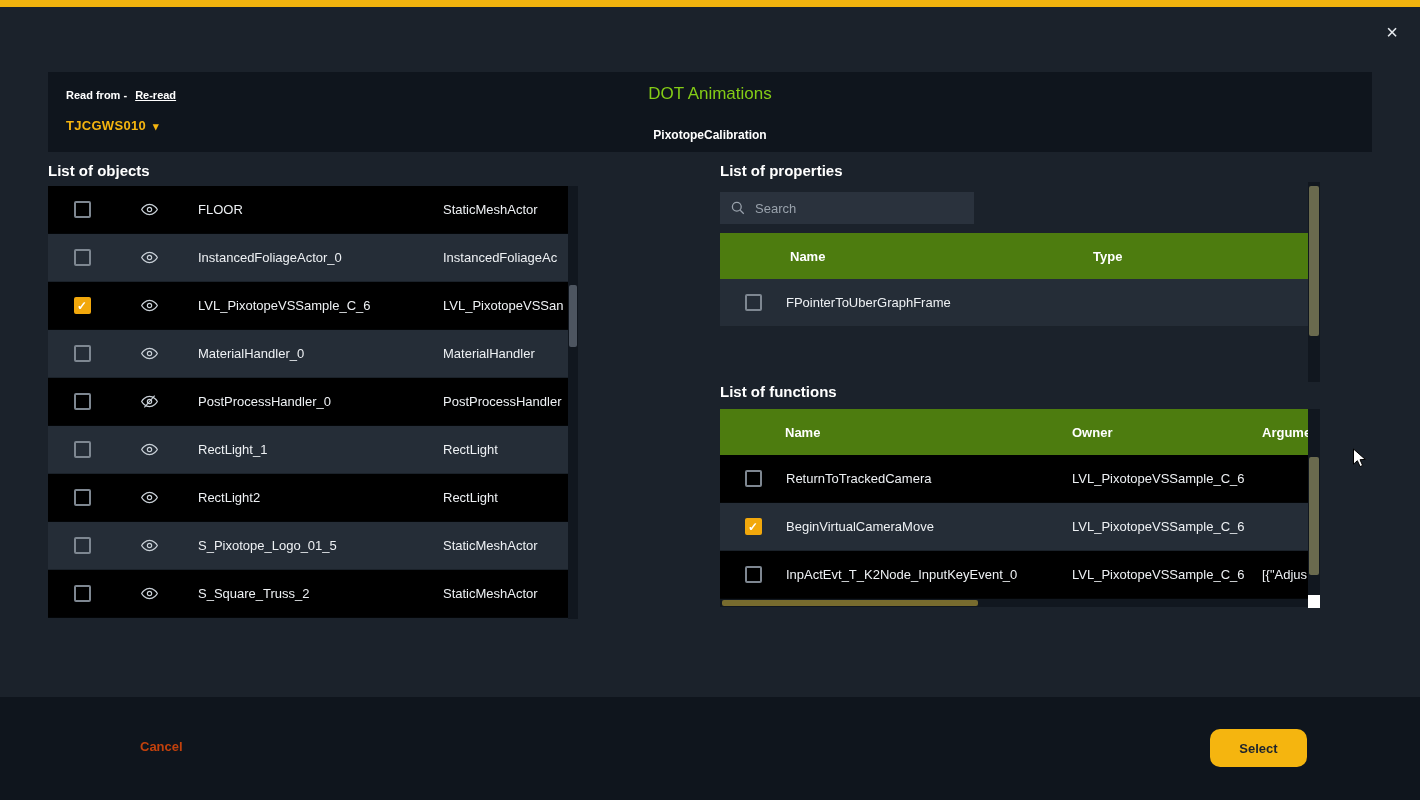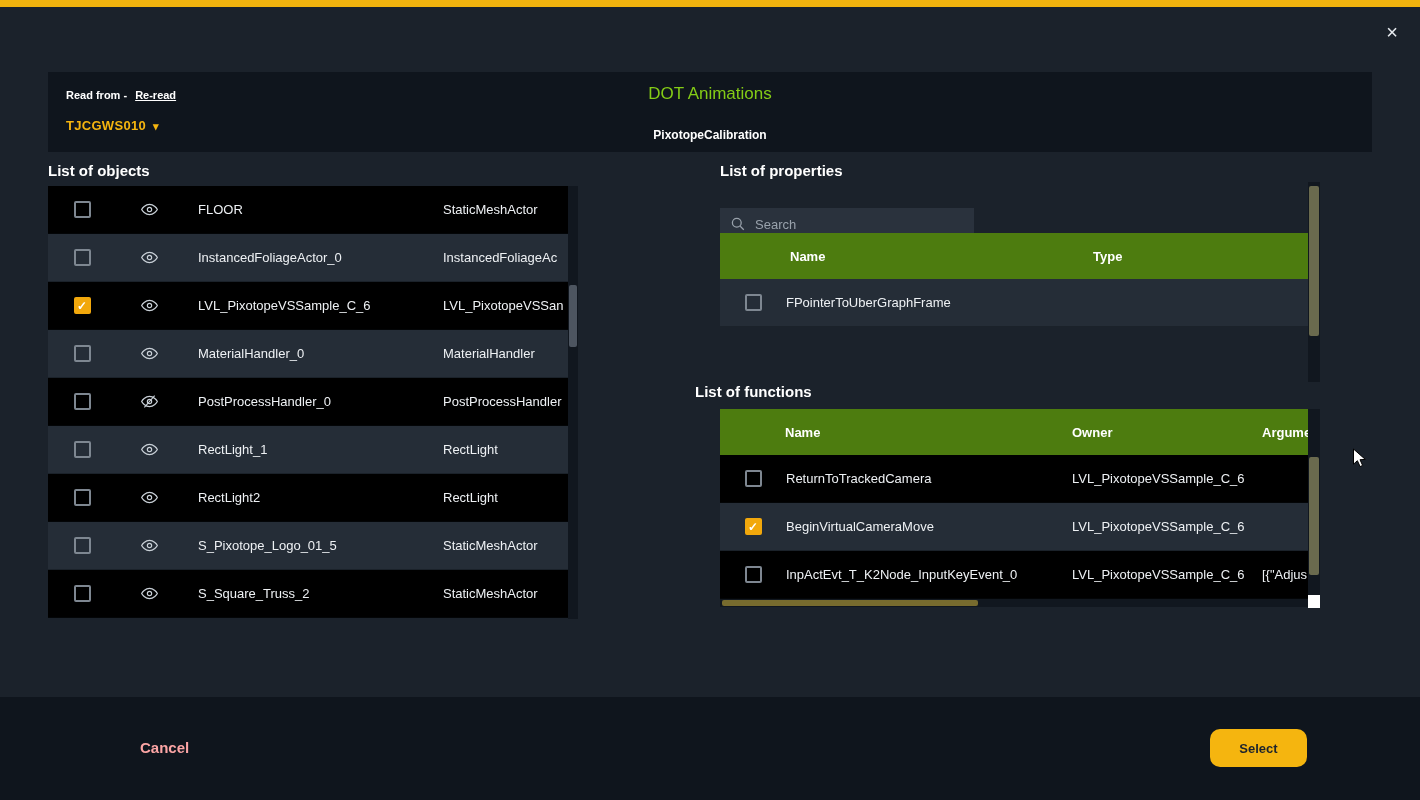--- a/index.html
+++ b/index.html
@@ -33,21 +33,21 @@
   }
   .device-select .caret { display:inline-block; margin-left:7px; font-size:11px; }
   .title-wrap { position:absolute; left:0; right:0; top:12px; text-align:center; }
   .dlg-title { font-size:17px; color:#84cc16; font-weight:normal; }
   .dlg-subtitle { margin-top:24px; font-size:12px; font-weight:bold; color:#ffffff; }
 
   
   .section-heading { position:absolute; font-size:15px; font-weight:bold; color:#ffffff; }
   .h-objects   { left:48px;  top:162px; }
   .h-props     { left:720px; top:162px; }
-  .h-funcs     { left:695px; top:383px; }
+  .h-funcs     { left:720px; top:383px; }
 
   
   .trow { display:flex; align-items:center; height:48px; background:#000000; border-bottom:1px solid rgba(10,14,19,.35); }
   .trow.alt { background:#252d37; }
   .cell { font-size:13px; color:#eef1f4; white-space:nowrap; overflow:hidden; }
 
   
   .checkbox {
     width:17px; height:17px; border:2px solid #7e8791; border-radius:2px;
     display:inline-flex; align-items:center; justify-content:center; cursor:pointer;
@@ -68,21 +68,21 @@
   .objects-table .cell-name  { width:261px; padding-left:16px; flex:none; }
   .objects-table .cell-type  { flex:1; padding-right:12px; }
   .v-scrollbar { position:absolute; width:10px; background:#11171f; }
   .v-thumb { position:absolute; left:1px; right:1px; border-radius:2px; }
   .objects-scrollbar { right:0; top:0; height:100%; }
   .objects-scrollbar .v-thumb { top:99px; height:62px; background:#4d5560; }
 
   
   .search-box {
     position:absolute; left:720px; top:192px; width:254px; height:32px;
-    background:#2a323d; display:flex; align-items:center; padding:0 10px;margin-top:16px;
+    background:#2a323d; display:flex; align-items:center; padding:0 10px;
   }
   .search-box svg { flex:none; }
   .search-input {
     flex:1; margin-left:9px; background:transparent; border:none; outline:none;
     color:#eef1f4; font-size:13px; font-family:"Liberation Sans", sans-serif;
   }
   .search-input::placeholder { color:#99a2ac; opacity:1; }
 
   .data-table { position:absolute; overflow:hidden; }
   .thead { display:flex; align-items:center; height:46px; background:#4d7c0f; font-size:13px; font-weight:bold; color:#ffffff; white-space:nowrap; }
@@ -107,21 +107,21 @@
   .funcs-table .cell-owner { width:190px; flex:none; }
   .funcs-table .cell-args  { flex:1; }
   .funcs-vscrollbar { left:1308px; top:409px; height:186px; width:12px; }
   .funcs-vscrollbar .v-thumb { top:48px; height:118px; background:#6a6a4e; }
   .h-scrollbar { position:absolute; left:720px; top:599px; width:588px; height:8px; background:#11171f; }
   .h-scrollbar .h-thumb { position:absolute; left:2px; top:1px; height:6px; width:256px; background:#776b2e; border-radius:2px; }
   .scroll-corner { position:absolute; left:1308px; top:595px; width:12px; height:13px; background:#ffffff; }
 
   
   .footer { position:absolute; left:0; top:697px; width:1420px; height:103px; background:#0f151d; }
-  .cancel-link { position:absolute; left:140px; top:42px; font-size:15px; font-weight:bold; color:#fca5a5; cursor:pointer; }
+  .cancel-link { position:absolute; left:140px; top:42px; font-size:13px; font-weight:bold; color:#c2410c; cursor:pointer; }
   .select-btn {
     position:absolute; left:1210px; top:32px; width:97px; height:38px;
     background:#f5b50f; color:#1d242d; font-size:13px; font-weight:bold;
     display:flex; align-items:center; justify-content:center; cursor:pointer; border-radius:10px;
   }
 
   
   .mouse-cursor { position:absolute; left:1352px; top:448px; }
 </style>
 </head>

